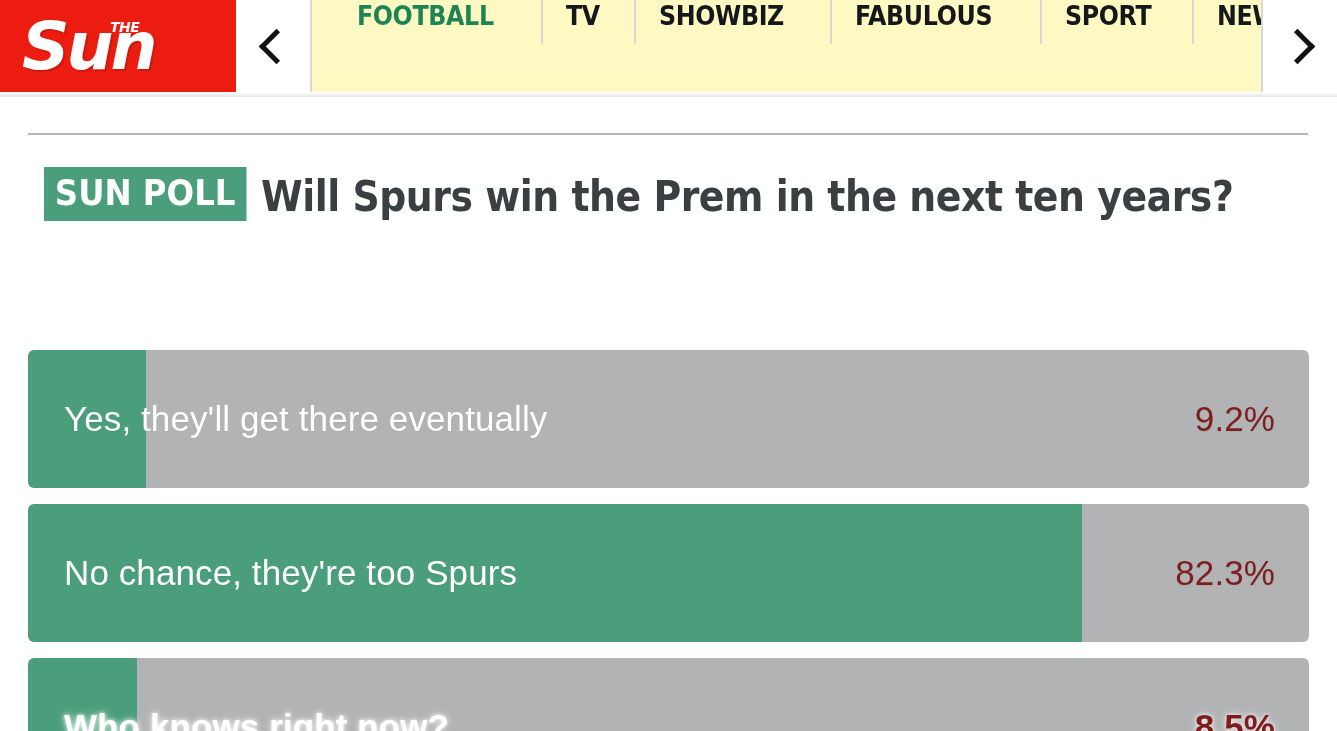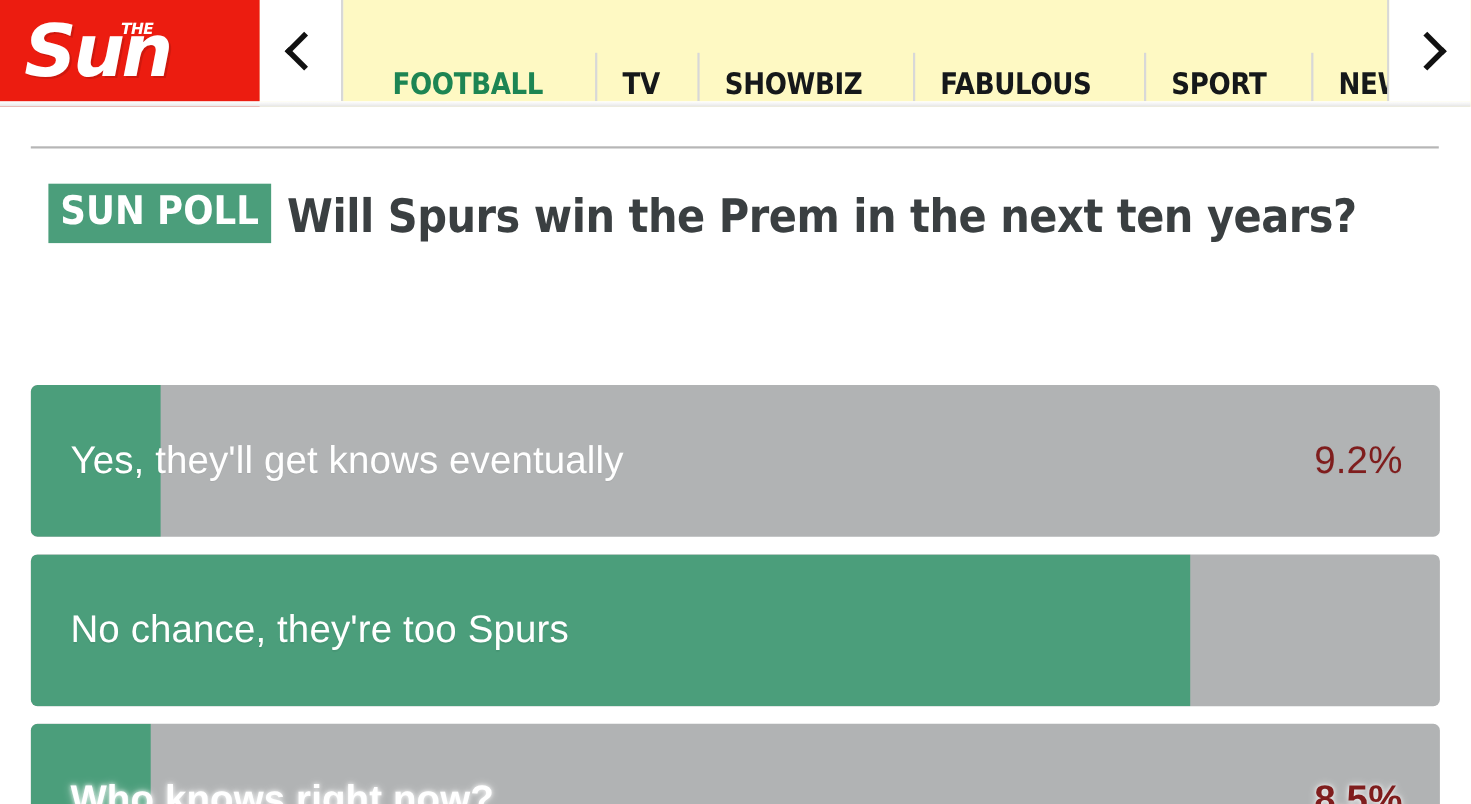--- a/index.html
+++ b/index.html
@@ -94,21 +94,21 @@
     height: 20px;
     border-top: 5px solid #111111;
     border-right: 5px solid #111111;
   }
   .chev.left  { transform: rotate(-135deg); margin-left: 6px; }
   .chev.right { transform: rotate(45deg); margin-right: 6px; }
 
   .nav-list {
     flex: 1 1 auto;
     display: flex;
-    align-items: flex-end;
+    align-items: flex-start;
     height: 92px;
     padding: 0 0 0 22px;
     box-sizing: border-box;
     overflow: hidden;
   }
   .nav-item {
     font-family: "DejaVu Sans", sans-serif;
     font-weight: bold;
     font-size: 27px;
     letter-spacing: -0.4px;
@@ -279,27 +279,28 @@
 
   <div class="poll-head">
     <span class="poll-badge" style="background: rgb(75, 158, 123);">SUN POLL</span>
     <span class="poll-question">Will Spurs win the Prem in the next ten years?</span>
   </div>
 
   <div class="bars">
 
     <div class="bar-row" style="background: rgb(177, 179, 180);">
       <div class="bar-fill" style="width: 9.2%; background: rgb(75, 158, 123);"></div>
-      <div class="bar-label">Yes, they'll get knows eventually</div>
+      <div class="bar-label">Yes, they'll get there eventually</div>
       <div class="bar-pct">9.2%</div>
     </div>
 
     <div class="bar-row" style="background: rgb(177, 179, 180);">
       <div class="bar-fill" style="width: 82.3%; background: rgb(75, 158, 123);"></div>
       <div class="bar-label">No chance, they're too Spurs</div>
+      <div class="bar-pct">82.3%</div>
     </div>
 
     <div class="bar-row hovered" style="background: rgb(177, 179, 180);">
       <div class="bar-fill" style="width: 8.5%; background: rgb(75, 158, 123);"></div>
       <div class="bar-label">Who knows right now?</div>
       <div class="bar-pct">8.5%</div>
     </div>
 
   </div>
 </div>

